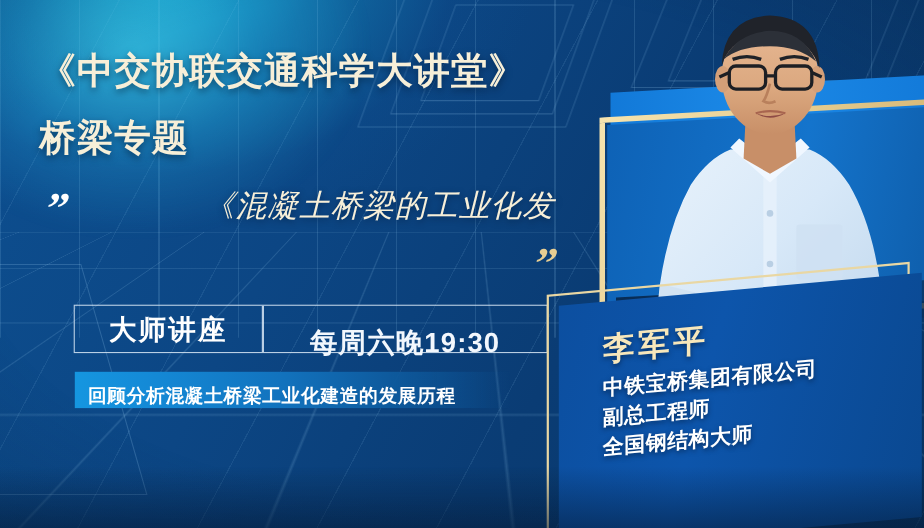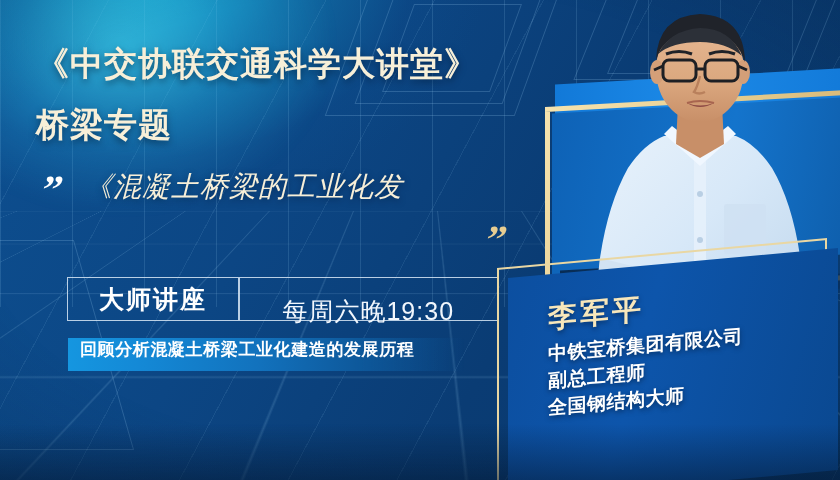--- a/index.html
+++ b/index.html
@@ -94,42 +94,42 @@
   
   .quote-wrap{position:absolute;left:36px;top:168px;width:500px;}
   .qmark{
     position:absolute;font-size:40px;font-weight:700;line-height:1;
     font-family:"Liberation Serif",serif;
     transform:skewX(-12deg);
   }
   .qmark.open{left:6px;top:2px;color:#ffffff;}
   .qmark.close{left:450px;top:52px;color:#e7cd92;}
   .quote-text{
-    margin-left:48px;width:420px;text-align:left;
+    margin-left:48px;width:420px;text-align:right;
     color:#f7efd8;font-size:28px;font-weight:400;line-height:1.35;
     font-style:italic;letter-spacing:1px;
     text-shadow:0 2px 6px rgba(2,22,48,.5);
   }
 
   
   .sched{
     position:absolute;left:67px;top:277px;width:431px;height:44px;
     border:1.5px solid rgba(225,238,250,.82);
     display:flex;align-items:center;
   }
   .sched .cell{display:flex;align-items:center;justify-content:center;height:100%;}
   .sched .c1{width:170px;color:#ffffff;font-size:25px;font-weight:700;letter-spacing:2px;}
   .sched .divider{width:1.5px;height:100%;background:rgba(225,238,250,.82);}
-  .sched .c2{flex:1;color:#f2f7fd;font-size:25px;font-weight:400;letter-spacing:1px;margin-top:24px;}
+  .sched .c2{flex:1;color:#f2f7fd;font-size:25px;font-weight:700;letter-spacing:1px;margin-top:24px;}
 
   
   .tagline{
     position:absolute;left:68px;top:338px;width:396px;height:33px;
     background:linear-gradient(90deg,#1596e0 0%,#1489d6 18%,#1272bd 48%,#0e5a9d 72%,rgba(12,70,131,0) 100%);
-    display:flex;align-items:flex-start;padding-left:12px;
+    display:flex;align-items:flex-end;padding-left:12px;
   }
   .tagline span{color:#ffffff;font-size:17px;font-weight:700;letter-spacing:.6px;white-space:nowrap;}
 
   
   .speaker-outline{
     position:absolute;left:497px;top:268px;width:330px;height:222px;
     border:2px solid #e9d7a3;
     transform:skewY(-5.2deg) rotate(0deg);
     transform-origin:0 0;
   }

